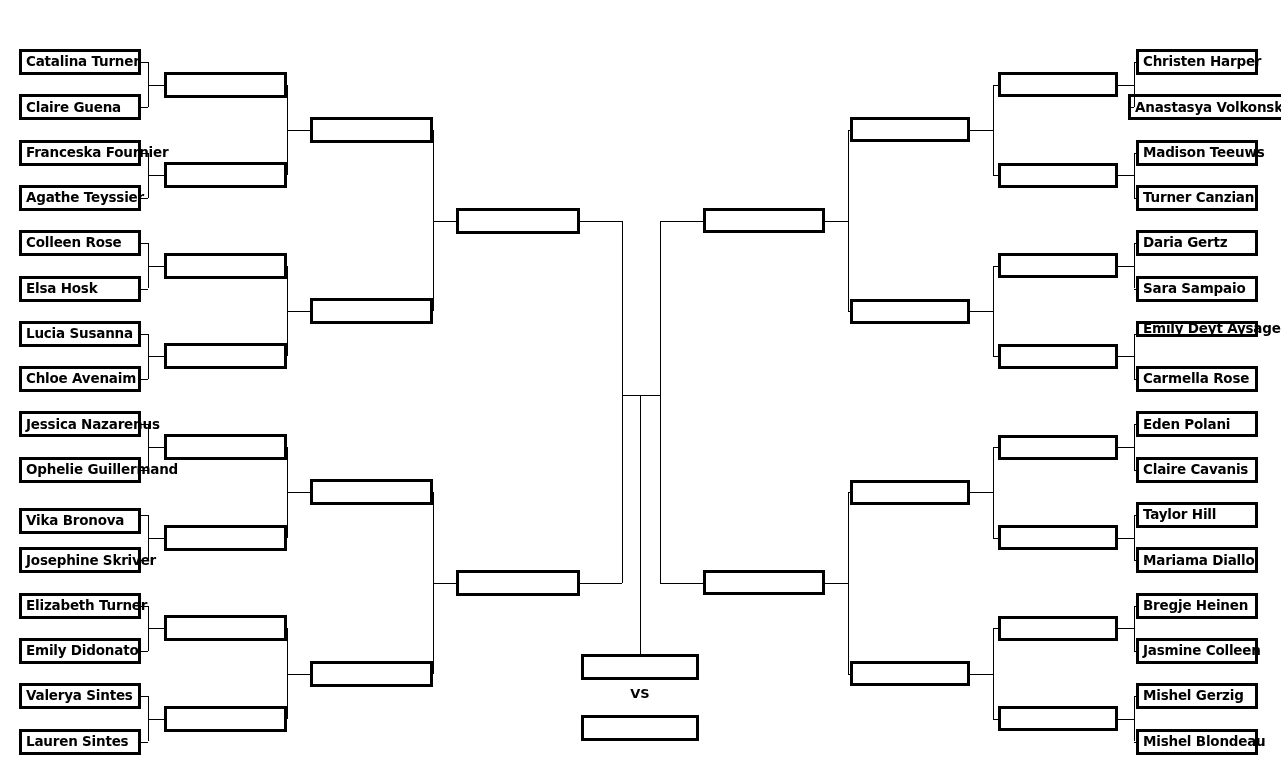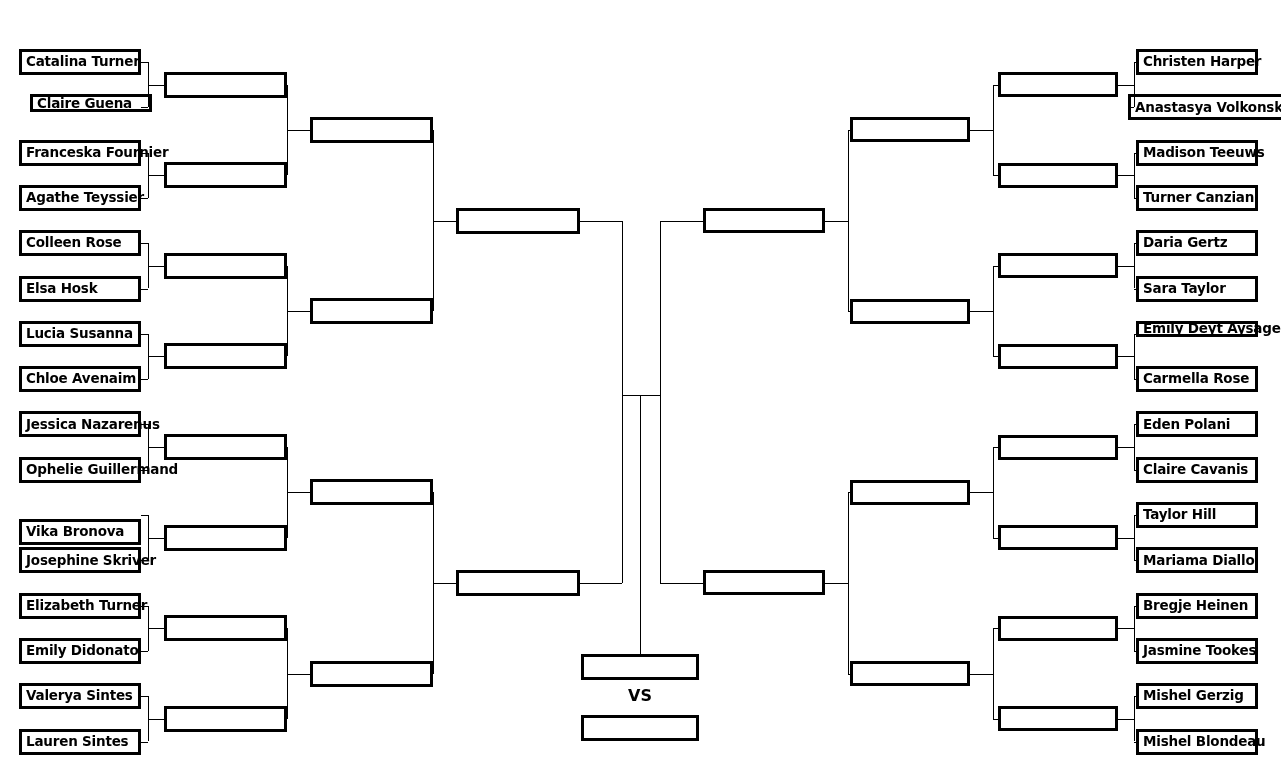--- a/index.html
+++ b/index.html
@@ -45,34 +45,34 @@
   }
   .vline {
     position: absolute;
     background: #000000;
     width: 1px;
   }
   .vs-label {
     position: absolute;
     font-family: "DejaVu Sans", "Liberation Sans", sans-serif;
     font-weight: bold;
-    font-size: 16px;
+    font-size: 13px;
     color: #000000;
     text-align: center;
   }
 </style>
 </head>
 <body>
 
 <div id="bracket-root">
 
 <div class="slot" style="left: 19px; top: 49px; width: 122px; height: 26px;">
       <span class="nm">Catalina Turner</span>
     </div>
-    <div class="slot" style="left: 30px; top: 94.3px; width: 122px; height: 18px;">
+    <div class="slot" style="left: 19px; top: 94.3px; width: 122px; height: 26px;">
       <span class="nm">Claire Guena</span>
     </div>
     <div class="slot" style="left: 19px; top: 139.6px; width: 122px; height: 26px;">
       <span class="nm">Franceska Fournier</span>
     </div>
     <div class="slot" style="left: 19px; top: 184.9px; width: 122px; height: 26px;">
       <span class="nm">Agathe Teyssier</span>
     </div>
     <div class="slot" style="left: 19px; top: 230.2px; width: 122px; height: 26px;">
       <span class="nm">Colleen Rose</span>
@@ -85,21 +85,21 @@
     </div>
     <div class="slot" style="left: 19px; top: 366.1px; width: 122px; height: 26px;">
       <span class="nm">Chloe Avenaim</span>
     </div>
     <div class="slot" style="left: 19px; top: 411.4px; width: 122px; height: 26px;">
       <span class="nm">Jessica Nazarenus</span>
     </div>
     <div class="slot" style="left: 19px; top: 456.7px; width: 122px; height: 26px;">
       <span class="nm">Ophelie Guillermand</span>
     </div>
-    <div class="slot" style="left: 19px; top: 519px; width: 122px; height: 26px;">
+    <div class="slot" style="left: 19px; top: 508px; width: 122px; height: 26px;">
       <span class="nm">Vika Bronova</span>
     </div>
     <div class="slot" style="left: 19px; top: 547.3px; width: 122px; height: 26px;">
       <span class="nm">Josephine Skriver</span>
     </div>
     <div class="slot" style="left: 19px; top: 592.6px; width: 122px; height: 26px;">
       <span class="nm">Elizabeth Turner</span>
     </div>
     <div class="slot" style="left: 19px; top: 637.9px; width: 122px; height: 26px;">
       <span class="nm">Emily Didonato</span>
@@ -220,21 +220,21 @@
     <div class="slot" style="left: 1136px; top: 139.6px; width: 122px; height: 26px;">
       <span class="nm">Madison Teeuws</span>
     </div>
     <div class="slot" style="left: 1136px; top: 184.9px; width: 122px; height: 26px;">
       <span class="nm">Turner Canzian</span>
     </div>
     <div class="slot" style="left: 1136px; top: 230.2px; width: 122px; height: 26px;">
       <span class="nm">Daria Gertz</span>
     </div>
     <div class="slot" style="left: 1136px; top: 275.5px; width: 122px; height: 26px;">
-      <span class="nm">Sara Taylor</span>
+      <span class="nm">Sara Sampaio</span>
     </div>
     <div class="slot" style="left: 1136px; top: 320.8px; width: 122px; height: 16px;">
       <span class="nm">Emily Deyt Aysage</span>
     </div>
     <div class="slot" style="left: 1136px; top: 366.1px; width: 122px; height: 26px;">
       <span class="nm">Carmella Rose</span>
     </div>
     <div class="slot" style="left: 1136px; top: 411.4px; width: 122px; height: 26px;">
       <span class="nm">Eden Polani</span>
     </div>
@@ -244,21 +244,21 @@
     <div class="slot" style="left: 1136px; top: 502px; width: 122px; height: 26px;">
       <span class="nm">Taylor Hill</span>
     </div>
     <div class="slot" style="left: 1136px; top: 547.3px; width: 122px; height: 26px;">
       <span class="nm">Mariama Diallo</span>
     </div>
     <div class="slot" style="left: 1136px; top: 592.6px; width: 122px; height: 26px;">
       <span class="nm">Bregje Heinen</span>
     </div>
     <div class="slot" style="left: 1136px; top: 637.9px; width: 122px; height: 26px;">
-      <span class="nm">Jasmine Tookes</span>
+      <span class="nm">Jasmine Colleen</span>
     </div>
     <div class="slot" style="left: 1136px; top: 683.2px; width: 122px; height: 26px;">
       <span class="nm">Mishel Gerzig</span>
     </div>
     <div class="slot" style="left: 1136px; top: 728.5px; width: 122px; height: 26px;">
       <span class="nm">Mishel Blondeau</span>
     </div>
     <div class="hline" style="left: 1134px; top: 62px; width: 2px;"></div>
     <div class="hline" style="left: 1128px; top: 107.3px; width: 6px;"></div>
     <div class="vline" style="left: 1134px; top: 62px; height: 45.3px;"></div>

